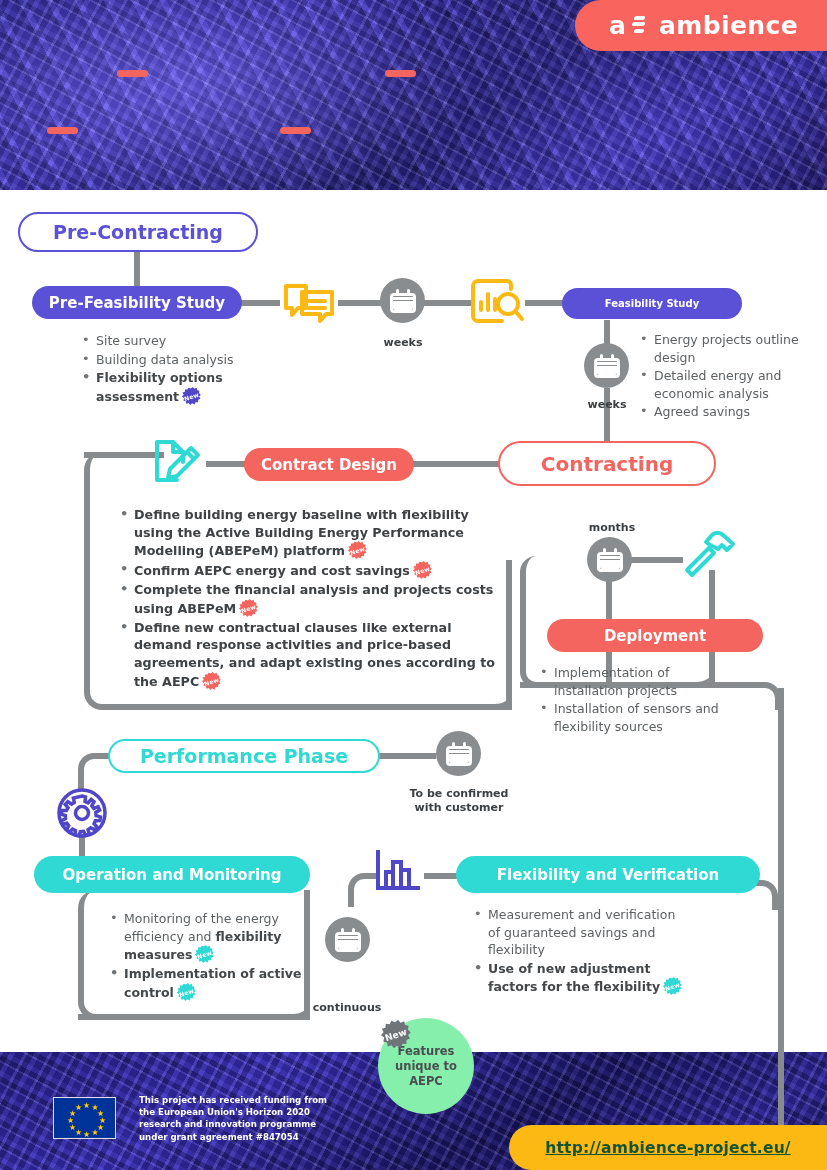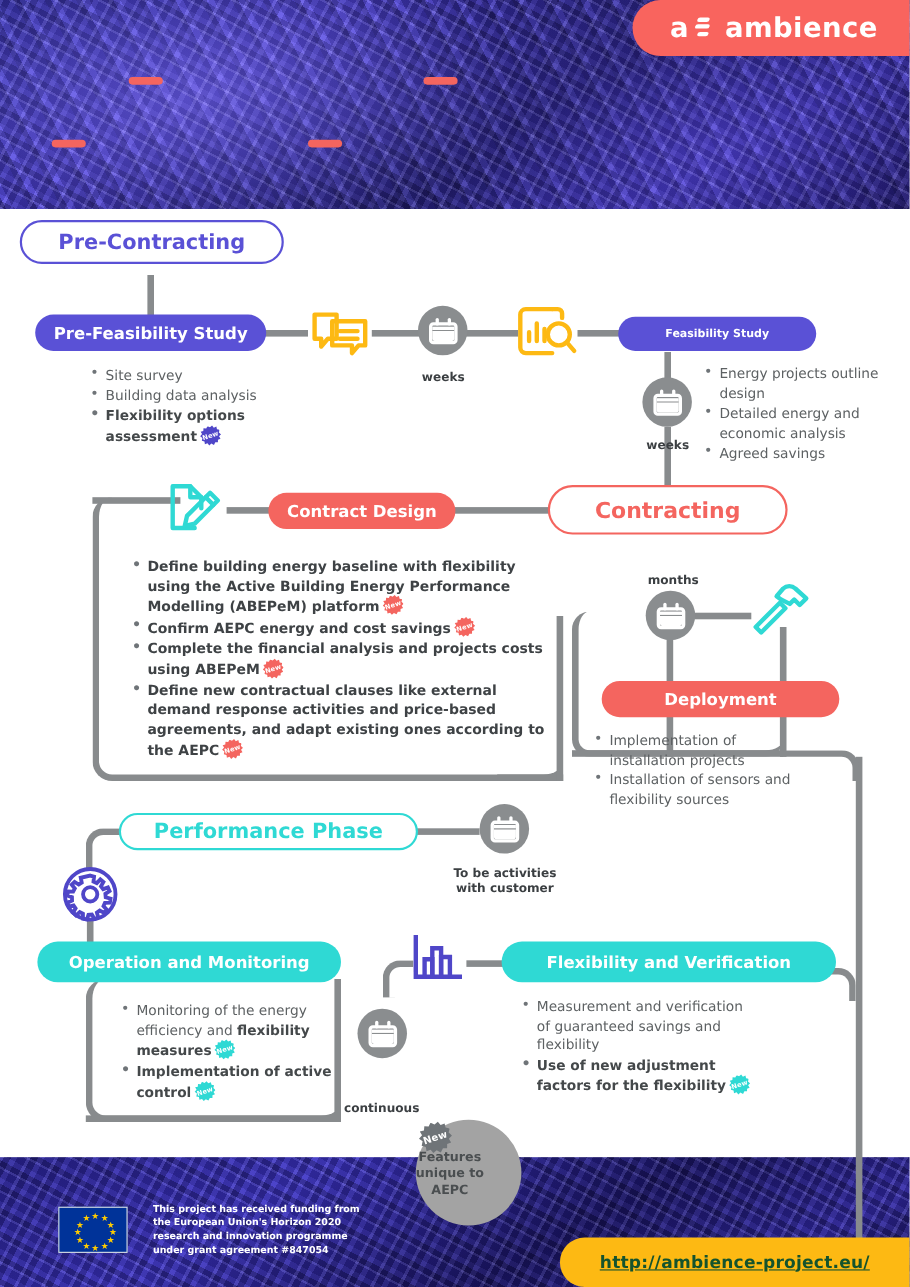--- a/index.html
+++ b/index.html
@@ -122,21 +122,21 @@
   .cal-topbar{ position:absolute; left:3px; top:8px; width:20px; height:3px; background:#fff;}
   .cal-ring{ position:absolute; width:3px; height:7px; background:#fff; border-radius:2px; top:0; }
   .timelabel{
     position:absolute; color:#3b3f42; font-size:11px; font-weight:bold; text-align:center; z-index:6;
     white-space:nowrap;
   }
 
   
   .legend-circle{
     position:absolute; width:96px; height:96px; border-radius:50%;
-    background:#a3a3a3; display:flex; align-items:center; justify-content:flex-start;
+    background:#86efac; display:flex; align-items:center; justify-content:center;
     text-align:center; color:#4a4e50; font-size:11.5px; font-weight:bold; line-height:15px; z-index:8;
   }
 
   
   .footer{
     position:absolute; left:0; top:1052px; width:827px; height:118px; overflow:hidden;
     background:
       repeating-linear-gradient(118deg, rgba(255,255,255,.09) 0 3px, rgba(0,0,0,.22) 3px 9px, rgba(255,255,255,.05) 9px 14px, rgba(0,0,0,.14) 14px 22px),
       repeating-linear-gradient(28deg, rgba(255,255,255,.10) 0 2px, rgba(0,0,0,.24) 2px 7px, rgba(255,255,255,.04) 7px 12px, rgba(0,0,0,.12) 12px 19px),
       linear-gradient(150deg, #2c259d 0%, #3c33c6 30%, #1d1770 62%, #332aaa 85%, #171158 100%);
@@ -184,21 +184,21 @@
   </div>
 
   <div class="wire wire-v" style="left:134px; top:250px; height:52px;"></div>
   <div class="wire wire-h" style="left:240px; top:300px; width:40px;"></div>
   <div class="wire wire-h" style="left:338px; top:300px; width:48px;"></div>
   <div class="wire wire-h" style="left:423px; top:300px; width:48px;"></div>
   <div class="wire wire-h" style="left:525px; top:300px; width:38px;"></div>
   <div class="wire wire-v" style="left:604px; top:320px; height:50px;"></div>
   <div class="wire wire-v" style="left:604px; top:388px; height:55px;"></div>
 
-  <div class="pill-outline" style="left:18px; top:200px; width:240px; height:40px; border:2px solid #5a51d6; color:#5a51d6; font-size:19px;">
+  <div class="pill-outline" style="left:18px; top:212px; width:240px; height:40px; border:2px solid #5a51d6; color:#5a51d6; font-size:19px;">
     <span>Pre-Contracting</span>
   </div>
 
   <div class="pill" style="left:32px; top:286px; width:210px; height:33px; background:#5a51d6; font-size:15px;">
     <span>Pre-Feasibility Study</span>
   </div>
   <div class="blist" style="left:82px; top:332px; width:200px;">
     <ul>
       <li><span>Site survey</span></li>
       <li><span>Building data analysis</span></li>
@@ -345,21 +345,21 @@
   <div class="calcircle" style="left:436px; top:731px; width:45px; height:45px;">
     <div class="cal-glyph">
       <div class="cal-ring" style="left:6px;"></div>
       <div class="cal-ring" style="left:17px;"></div>
       <div class="cal-body"></div>
       <div class="cal-topbar"></div>
       <div class="cal-fill"></div>
     </div>
   </div>
   <div class="timelabel" style="left:398px; top:787px; width:122px; line-height:14px;">
-    <div>To be activities</div>
+    <div>To be confirmed</div>
     <div>with customer</div>
   </div>
 
   <div class="pill" style="left:34px; top:856px; width:276px; height:37px; background:#2fd9d4; font-size:15px;">
     <span>Operation and Monitoring</span>
   </div>
   <div class="wire-box" style="left:78px; top:890px; width:232px; height:130px; border-radius:18px; border-top:none; border-right:none;"></div>
   <div class="wire wire-h" style="left:78px; top:1014px; width:232px;"></div>
   <div class="wire wire-v" style="left:304px; top:890px; height:130px;"></div>
 

